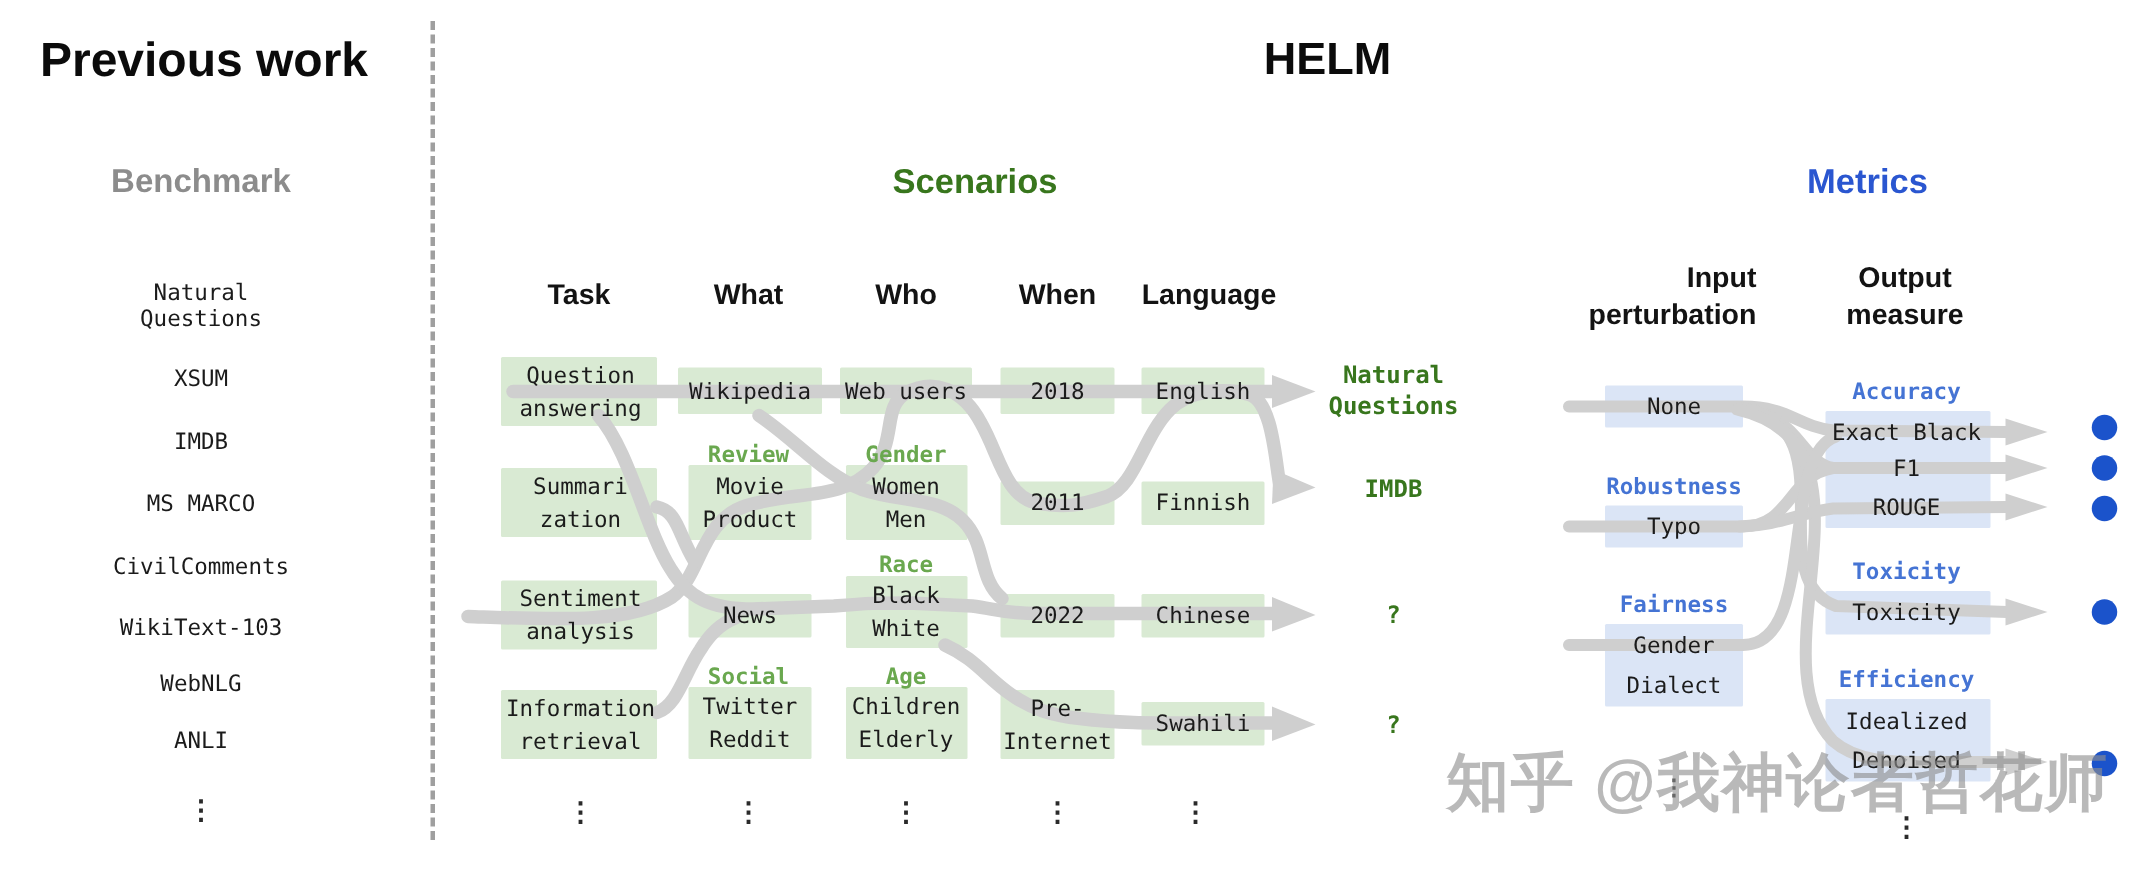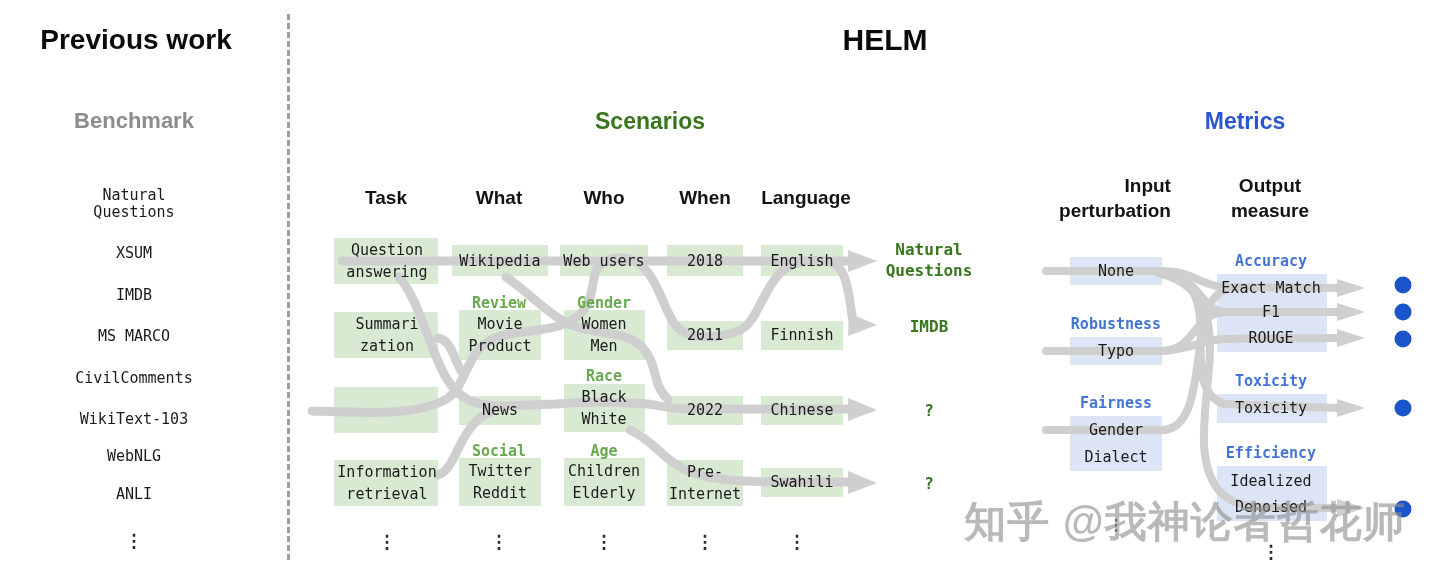--- a/index.html
+++ b/index.html
@@ -1,20 +1,20 @@
 <!DOCTYPE html>
 <html><head>
 <meta charset="utf-8">
 <style>
   html,body{margin:0;padding:0;background:#ffffff;}
   .canvas{position:relative;width:1434px;height:582px;background:#ffffff;overflow:hidden;}
   .sans{font-family:"Liberation Sans","DejaVu Sans",sans-serif;}
   .mono{font-family:"DejaVu Sans Mono","Liberation Mono",monospace;}
   .ct{position:absolute;transform:translate(-50%,-50%);white-space:pre;text-align:center;z-index:3;}
-  .h1{font-size:28px;font-weight:bold;color:#0b0b0b;}
+  .h1{font-size:32px;font-weight:bold;color:#0b0b0b;}
   .hgray{font-size:22px;font-weight:bold;color:#8c8c8c;}
   .h2g{font-size:23px;font-weight:bold;color:#38761d;}
   .h2b{font-size:23px;font-weight:bold;color:#2a56d0;}
   .colhead{font-size:19px;font-weight:bold;color:#131313;line-height:25px;}
   .bench{font-size:15px;color:#1b1b1b;line-height:17px;}
   .btext{font-size:15px;color:#1b1b1b;line-height:22px;}
   .glabel{font-size:15px;font-weight:bold;color:#6aa84f;}
   .blabel{font-size:15px;font-weight:bold;color:#4574d4;}
   .gout{font-size:16px;font-weight:bold;color:#38761d;line-height:21px;}
   .dots{font-size:18px;color:#2a2a2a;font-weight:bold;}
@@ -141,20 +141,22 @@
 
   <span class="ct mono btext" style="left:387px;top:335px;">Summari
 zation</span>
   <span class="ct mono btext" style="left:500px;top:335px;">Movie
 Product</span>
   <span class="ct mono btext" style="left:604px;top:335px;">Women
 Men</span>
   <span class="ct mono btext" style="left:705px;top:335px;">2011</span>
   <span class="ct mono btext" style="left:802px;top:335px;">Finnish</span>
 
+  <span class="ct mono btext" style="left:387px;top:410px;">Sentiment
+analysis</span>
   <span class="ct mono btext" style="left:500px;top:410px;">News</span>
   <span class="ct mono btext" style="left:604px;top:408px;">Black
 White</span>
   <span class="ct mono btext" style="left:705px;top:410px;">2022</span>
   <span class="ct mono btext" style="left:802px;top:410px;">Chinese</span>
 
   <span class="ct mono btext" style="left:387px;top:483px;">Information
 retrieval</span>
   <span class="ct mono btext" style="left:500px;top:482px;">Twitter
 Reddit</span>
@@ -184,21 +186,21 @@
   <span class="ct mono blabel" style="left:1116px;top:324px;">Robustness</span>
   <span class="ct mono blabel" style="left:1116px;top:403px;text-align:center;">Fairness</span>
   <span class="ct mono blabel" style="left:1271px;top:261px;">Accuracy</span>
   <span class="ct mono blabel" style="left:1271px;top:381px;">Toxicity</span>
   <span class="ct mono blabel" style="left:1271px;top:453px;">Efficiency</span>
 
   <span class="ct mono btext" style="left:1116px;top:271px;">None</span>
   <span class="ct mono btext" style="left:1116px;top:351px;">Typo</span>
   <span class="ct mono btext" style="left:1116px;top:430px;">Gender</span>
   <span class="ct mono btext" style="left:1116px;top:457px;">Dialect</span>
-  <span class="ct mono btext" style="left:1271px;top:288px;">Exact Match</span>
+  <span class="ct mono btext" style="left:1271px;top:288px;">Exact Black</span>
   <span class="ct mono btext" style="left:1271px;top:312px;">F1</span>
   <span class="ct mono btext" style="left:1271px;top:338px;">ROUGE</span>
   <span class="ct mono btext" style="left:1271px;top:408px;">Toxicity</span>
   <span class="ct mono btext" style="left:1271px;top:481px;">Idealized</span>
   <span class="ct mono btext" style="left:1271px;top:507px;">Denoised</span>
 
   <span class="ct mono dots" style="left:1116px;top:525px;font-size:15px;">⋮</span>
   <span class="ct mono dots" style="left:1271px;top:551px;">⋮</span>
 
   <span class="watermark sans">知乎 @我神论者哲花师</span>

